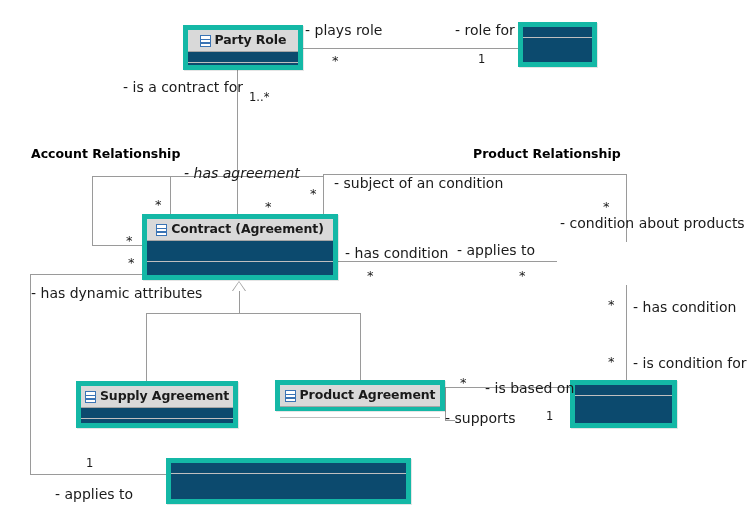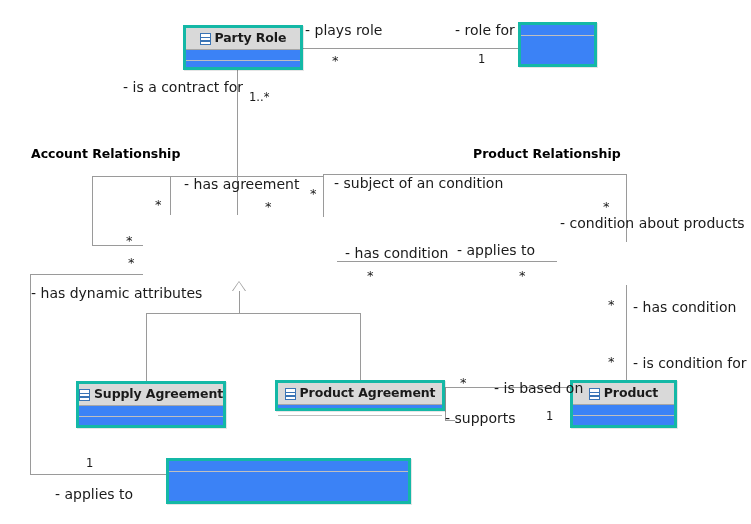--- a/index.html
+++ b/index.html
@@ -15,22 +15,22 @@
     width: 751px;
     height: 524px;
     background: #ffffff;
     overflow: hidden;
   }
 
   
   .uml-class {
     position: absolute;
     box-sizing: border-box;
-    border: 3px solid #14b8a6;
-    background: #3b82f6;
+    border: 5px solid #14b8a6;
+    background: #0c4a6e;
     box-shadow: 1px 1px 0 rgba(0,0,0,0.10);
   }
   .uml-header {
     box-sizing: border-box;
     background: #d9d9d9;
     border-bottom: 1px solid #a6a6a6;
     height: 22px;
     display: flex;
     align-items: center;
     justify-content: center;
@@ -180,23 +180,33 @@
     </div>
     <div class="uml-compartment"></div>
     <div class="uml-compartment last"></div>
   </div>
 
   <div class="uml-class" style="left:518px; top:22px; width:79px; height:45px;">
     <div class="uml-compartment"></div>
     <div class="uml-compartment last"></div>
   </div>
 
-
-
-  <div class="uml-class" style="left:76px; top:381px; width:150px; height:47px;">
+  <div class="uml-class" style="left:142px; top:214px; width:196px; height:66px;">
+    <div class="uml-header">
+      <span class="uml-title-wrap">
+        <span class="class-icon"></span>
+        <span class="uml-title">Contract (Agreement)</span>
+      </span>
+    </div>
+    <div class="uml-compartment" style="height:21px;"></div>
+    <div class="uml-compartment last" style="height:21px;"></div>
+  </div>
+
+
+  <div class="uml-class" style="left:76px; top:381px; width:162px; height:47px;">
     <div class="uml-header">
       <span class="uml-title-wrap">
         <span class="class-icon"></span>
         <span class="uml-title">Supply Agreement</span>
       </span>
     </div>
     <div class="uml-compartment"></div>
     <div class="uml-compartment last"></div>
   </div>
 
@@ -205,50 +215,44 @@
       <span class="uml-title-wrap">
         <span class="class-icon"></span>
         <span class="uml-title">Product Agreement</span>
       </span>
     </div>
     <div class="uml-compartment"></div>
     <div class="uml-compartment last"></div>
   </div>
 
   <div class="uml-class" style="left:570px; top:380px; width:107px; height:48px;">
-    <div class="uml-header">
-      <span class="uml-title-wrap">
-        <span class="class-icon"></span>
-        <span class="uml-title">Product</span>
-      </span>
-    </div>
     <div class="uml-compartment"></div>
     <div class="uml-compartment last"></div>
   </div>
 
   <div class="uml-class" style="left:166px; top:458px; width:245px; height:46px;">
     <div class="uml-compartment"></div>
     <div class="uml-compartment last"></div>
   </div>
 
   <div class="section-caption" style="left:473px; top:146px;">Product Relationship</div>
   <div class="section-caption" style="left:31px; top:146px;">Account Relationship</div>
 
   <div class="edge-label" style="left:305px; top:22px;">- plays role</div>
   <div class="edge-label" style="left:455px; top:22px;">- role for</div>
   <div class="edge-label" style="left:123px; top:79px;">- is a contract for</div>
-  <div class="edge-label" style="left:184px; top:176px;">- has agreement</div>
+  <div class="edge-label" style="left:184px; top:165px;font-style:italic;">- has agreement</div>
   <div class="edge-label" style="left:334px; top:175px;">- subject of an condition</div>
   <div class="edge-label" style="left:560px; top:215px;">- condition about products</div>
   <div class="edge-label" style="left:345px; top:245px;">- has condition</div>
   <div class="edge-label" style="left:457px; top:242px;">- applies to</div>
   <div class="edge-label" style="left:633px; top:299px;">- has condition</div>
   <div class="edge-label" style="left:633px; top:355px;">- is condition for</div>
   <div class="edge-label" style="left:31px; top:285px;">- has dynamic attributes</div>
-  <div class="edge-label" style="left:485px; top:380px;margin-left:9px;">- is based on</div>
+  <div class="edge-label" style="left:485px; top:380px;">- is based on</div>
   <div class="edge-label" style="left:445px; top:410px;">- supports</div>
   <div class="edge-label" style="left:55px; top:486px;">- applies to</div>
 
   <div class="multiplicity star" style="left:332px; top:57px;">*</div>
   <div class="multiplicity" style="left:478px; top:52px;">1</div>
   <div class="multiplicity" style="left:249px; top:90px;">1..*</div>
   <div class="multiplicity star" style="left:155px; top:201px;">*</div>
   <div class="multiplicity star" style="left:126px; top:237px;">*</div>
   <div class="multiplicity star" style="left:128px; top:259px;">*</div>
   <div class="multiplicity star" style="left:265px; top:203px;">*</div>

